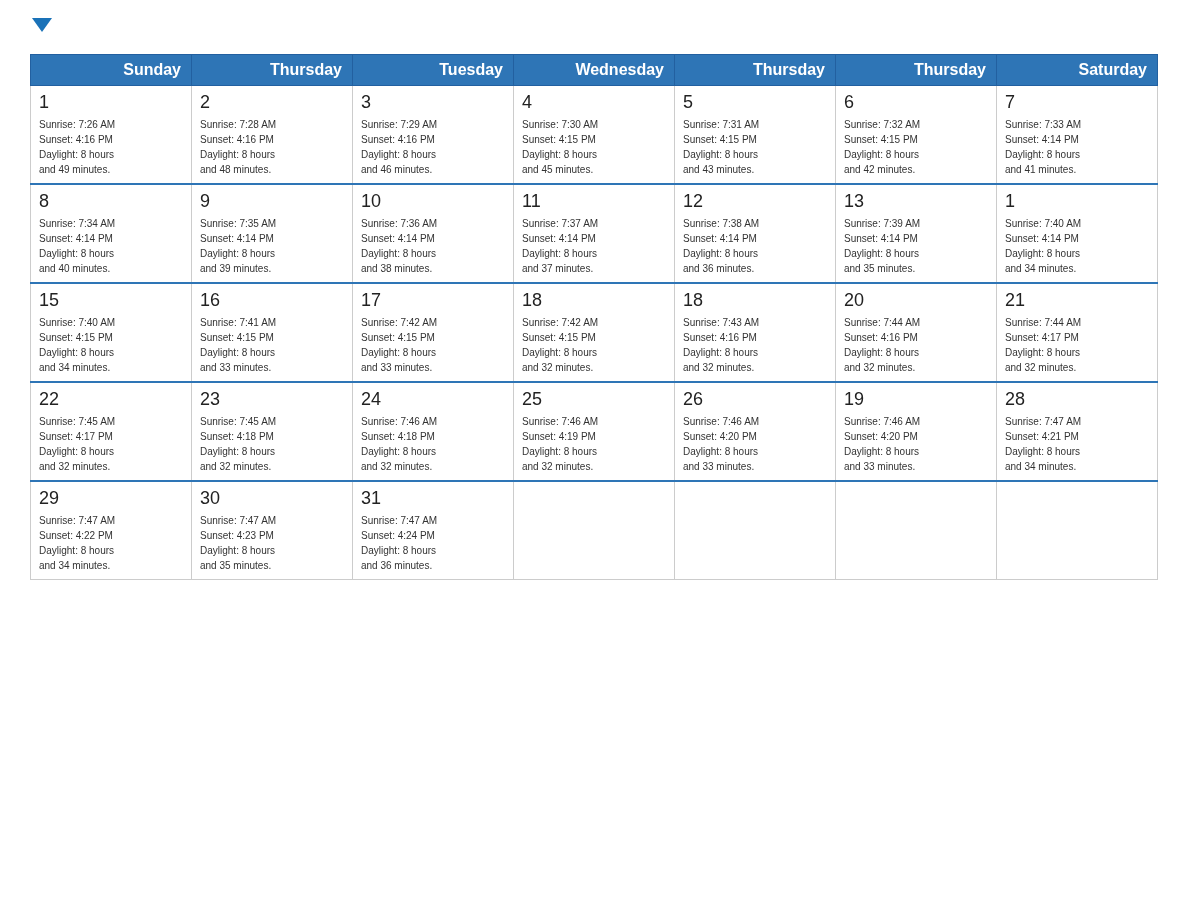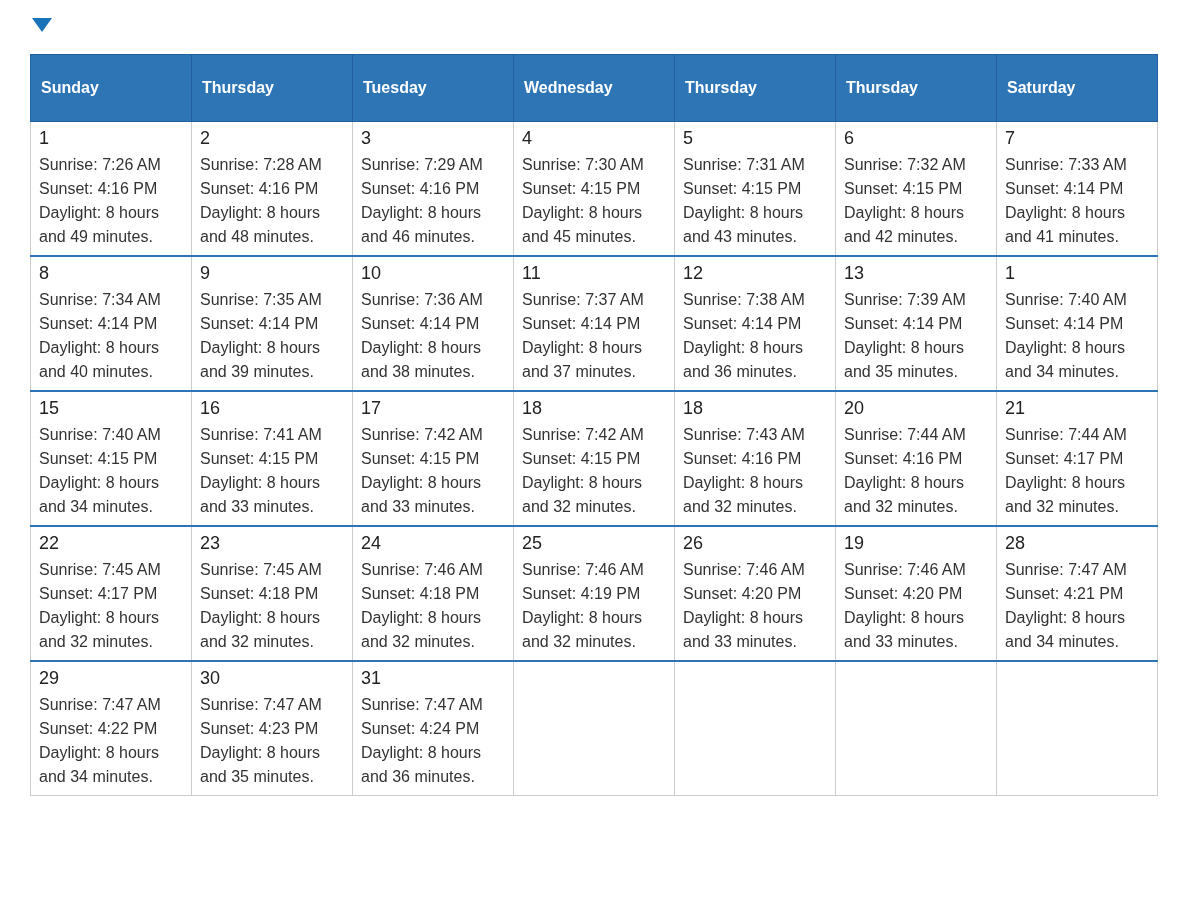--- a/index.html
+++ b/index.html
@@ -67,42 +67,42 @@
     .calendar-table {
       width: 100%;
       border-collapse: collapse;
       border: 1px solid #aaa;
     }
     .calendar-table th {
       background-color: #2e75b6;
       color: #fff;
       font-size: 16px;
       font-weight: bold;
-      padding: 24px 10px;
-      text-align: left;
+      padding: 6px 10px;
+      text-align: right;
       border: 1px solid #2260a0;
     }
     .calendar-table td {
       vertical-align: top;
       padding: 6px 8px;
       border: 1px solid #ccc;
       width: 14.28%;
       min-height: 110px;
       font-size: 13px;
       color: #333;
     }
     .day-number {
       font-size: 18px;
       font-weight: normal;
       color: #222;
       display: block;
       margin-bottom: 4px;
     }
     .day-info {
-      font-size: 16px;
+      font-size: 10px;
       line-height: 1.5;
       color: #333;
     }
     .row-separator td {
       border-top: 2px solid #2e75b6;
     }
     .empty-cell {
       background: #fff;
     }
   </style>

